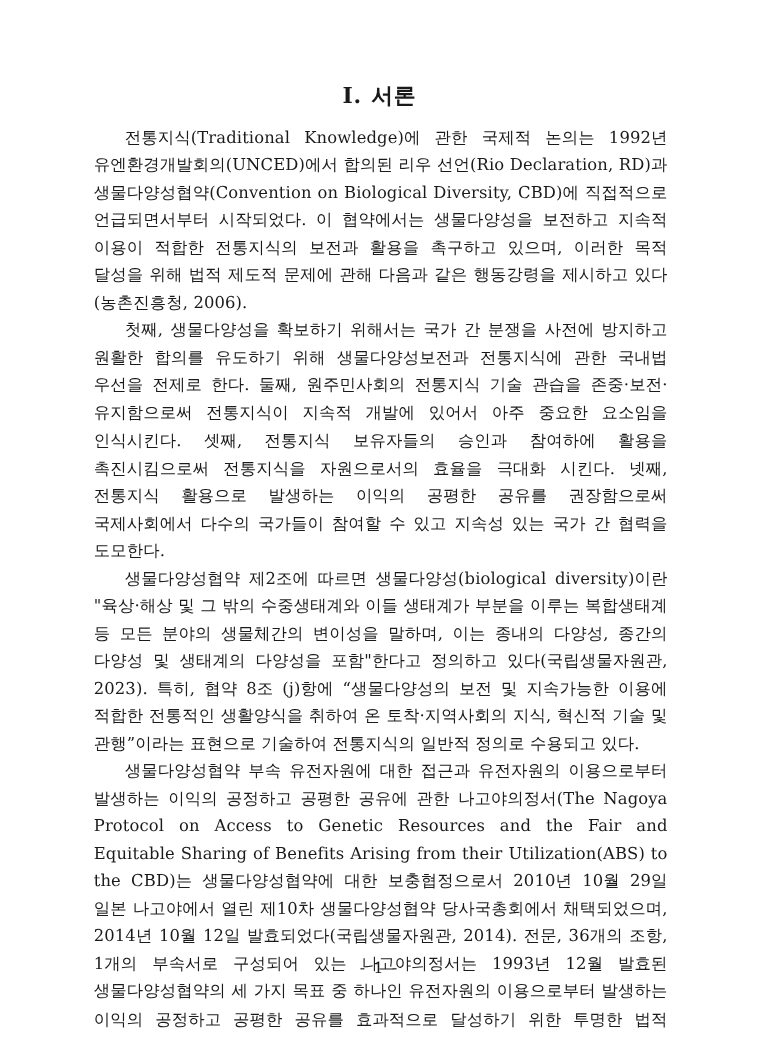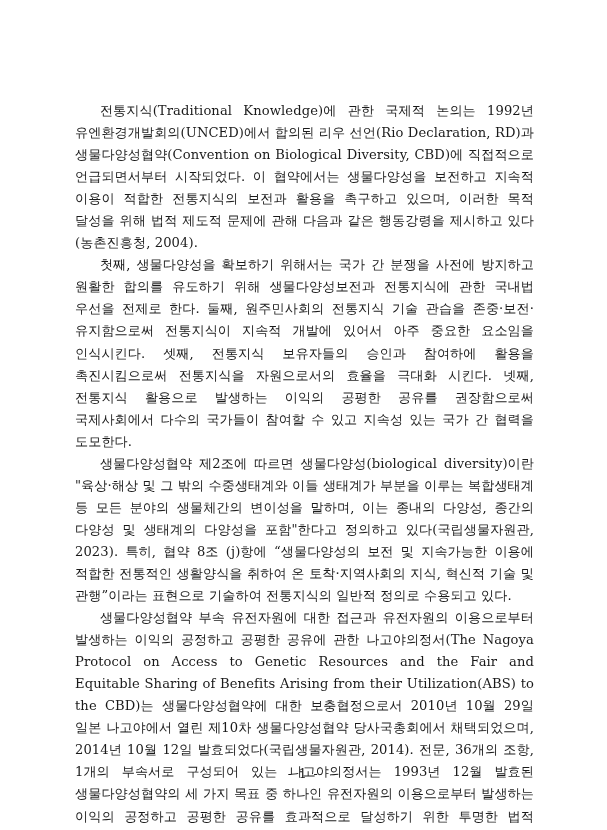--- a/index.html
+++ b/index.html
@@ -63,23 +63,27 @@
     text-align: center;
     font-size: 12.5px;
     letter-spacing: 1.4px;
   }
 </style>
 </head>
 <body>
 
 <div class="page">
 
+  <h1 class="page-title">
+    <span class="numeral">Ⅰ.</span>
+    <span>서론</span>
+  </h1>
 
   <div class="body-block">
-    <p class="para">전통지식(Traditional Knowledge)에 관한 국제적 논의는 1992년 유엔환경개발회의(UNCED)에서 합의된 리우 선언(Rio Declaration, RD)과 생물다양성협약(Convention on Biological Diversity, CBD)에 직접적으로 언급되면서부터 시작되었다. 이 협약에서는 생물다양성을 보전하고 지속적 이용이 적합한 전통지식의 보전과 활용을 촉구하고 있으며, 이러한 목적 달성을 위해 법적 제도적 문제에 관해 다음과 같은 행동강령을 제시하고 있다(농촌진흥청, 2004).</p>
+    <p class="para">전통지식(Traditional Knowledge)에 관한 국제적 논의는 1992년 유엔환경개발회의(UNCED)에서 합의된 리우 선언(Rio Declaration, RD)과 생물다양성협약(Convention on Biological Diversity, CBD)에 직접적으로 언급되면서부터 시작되었다. 이 협약에서는 생물다양성을 보전하고 지속적 이용이 적합한 전통지식의 보전과 활용을 촉구하고 있으며, 이러한 목적 달성을 위해 법적 제도적 문제에 관해 다음과 같은 행동강령을 제시하고 있다(농촌진흥청, 2006).</p>
     <p class="para">첫째, 생물다양성을 확보하기 위해서는 국가 간 분쟁을 사전에 방지하고 원활한 합의를 유도하기 위해 생물다양성보전과 전통지식에 관한 국내법 우선을 전제로 한다. 둘째, 원주민사회의 전통지식 기술 관습을 존중·보전·유지함으로써 전통지식이 지속적 개발에 있어서 아주 중요한 요소임을 인식시킨다. 셋째, 전통지식 보유자들의 승인과 참여하에 활용을 촉진시킴으로써 전통지식을 자원으로서의 효율을 극대화 시킨다. 넷째, 전통지식 활용으로 발생하는 이익의 공평한 공유를 권장함으로써 국제사회에서 다수의 국가들이 참여할 수 있고 지속성 있는 국가 간 협력을 도모한다.</p>
     <p class="para">생물다양성협약 제2조에 따르면 생물다양성(biological diversity)이란 "육상·해상 및 그 밖의 수중생태계와 이들 생태계가 부분을 이루는 복합생태계 등 모든 분야의 생물체간의 변이성을 말하며, 이는 종내의 다양성, 종간의 다양성 및 생태계의 다양성을 포함"한다고 정의하고 있다(국립생물자원관, 2023). 특히, 협약 8조 (j)항에 “생물다양성의 보전 및 지속가능한 이용에 적합한 전통적인 생활양식을 취하여 온 토착·지역사회의 지식, 혁신적 기술 및 관행”이라는 표현으로 기술하여 전통지식의 일반적 정의로 수용되고 있다.</p>
     <p class="para">생물다양성협약 부속 유전자원에 대한 접근과 유전자원의 이용으로부터 발생하는 이익의 공정하고 공평한 공유에 관한 나고야의정서(The Nagoya Protocol on Access to Genetic Resources and the Fair and Equitable Sharing of Benefits Arising from their Utilization(ABS) to the CBD)는 생물다양성협약에 대한 보충협정으로서 2010년 10월 29일 일본 나고야에서 열린 제10차 생물다양성협약 당사국총회에서 채택되었으며, 2014년 10월 12일 발효되었다(국립생물자원관, 2014). 전문, 36개의 조항, 1개의 부속서로 구성되어 있는 나고야의정서는 1993년 12월 발효된 생물다양성협약의 세 가지 목표 중 하나인 유전자원의 이용으로부터 발생하는 이익의 공정하고 공평한 공유를 효과적으로 달성하기 위한 투명한 법적 기틀을 제공한다.</p>
   </div>
 
   <div class="page-number">- 1 -</div>
 
 </div>
 
 </body></html>

